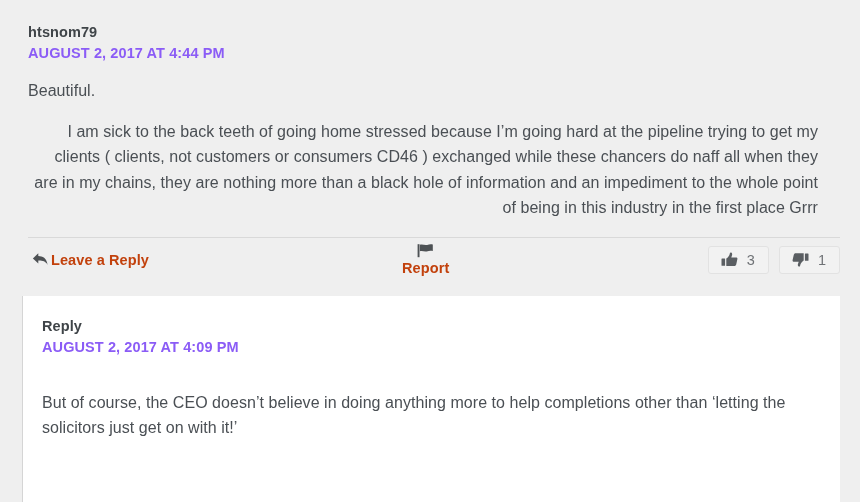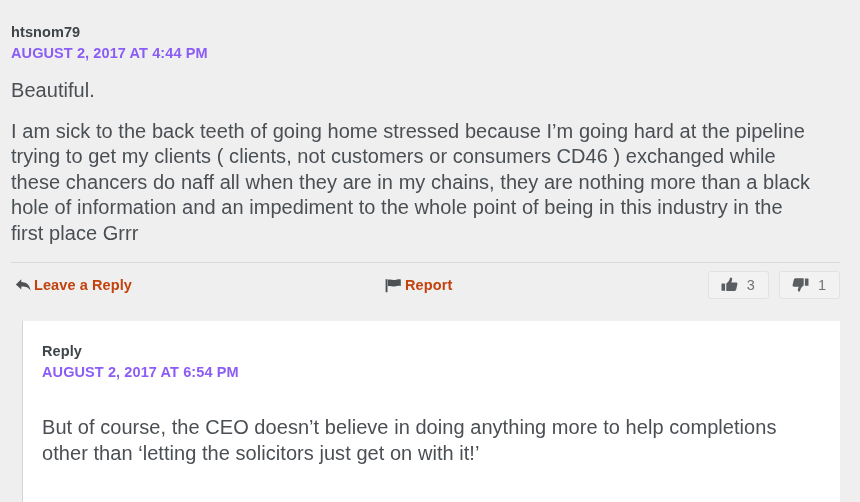--- a/index.html
+++ b/index.html
@@ -17,21 +17,21 @@
 
   .thread {
     width: 860px;
     height: 502px;
     box-sizing: border-box;
     position: relative;
   }
 
   
   .comment-top {
-    padding: 22px 20px 0 11px;
+    padding: 22px 20px 0 28px;
     box-sizing: border-box;
   }
 
   .author {
     font-size: 14.5px;
     font-weight: bold;
     color: #3f4448;
     letter-spacing: 0.1px;
     line-height: 20px;
   }
@@ -39,27 +39,28 @@
     font-size: 14.5px;
     font-weight: bold;
     color: #8b5cf6;
     letter-spacing: 0.1px;
     line-height: 21px;
     margin-top: 1px;
   }
 
   .body-text p {
     margin: 0;
-    font-size: 20px;
+    font-size: 16px;
     line-height: 25.5px;
     color: #4a4f54;
     letter-spacing: 0.05px;
   }
   .body-text p + p {
     margin-top: 15px;
+    text-align: right;
   }
 
   .comment-top .body-text {
     margin-top: 14px;
     padding-right: 22px;
   }
 
   
   .action-bar {
     display: flex;
@@ -80,20 +81,21 @@
     font-weight: bold;
     letter-spacing: 0.1px;
     user-select: none;
   }
 
   .action-reply { margin-left: 4px; }
 
   .action-report {
     position: absolute;
     left: 374px;
+    flex-direction: column;
   }
 
   .votes {
     position: absolute;
     right: 0;
     display: flex;
     align-items: center;
   }
 
   .vote-btn {
@@ -183,21 +185,21 @@
           </span>
           <span class="vote-count">1</span>
         </div>
       </div>
 
     </div>
   </div>
 
   <div class="reply-wrap">
     <div class="author">Reply</div>
-    <div class="timestamp">AUGUST 2, 2017 AT 6:54 PM</div>
+    <div class="timestamp">AUGUST 2, 2017 AT 4:09 PM</div>
 
     <div class="body-text">
       <p>But of course, the CEO doesn’t believe in doing anything more to help completions other than ‘letting the solicitors just get on with it!’</p>
     </div>
 
   </div>
 
 </div>
 
 </body></html>

